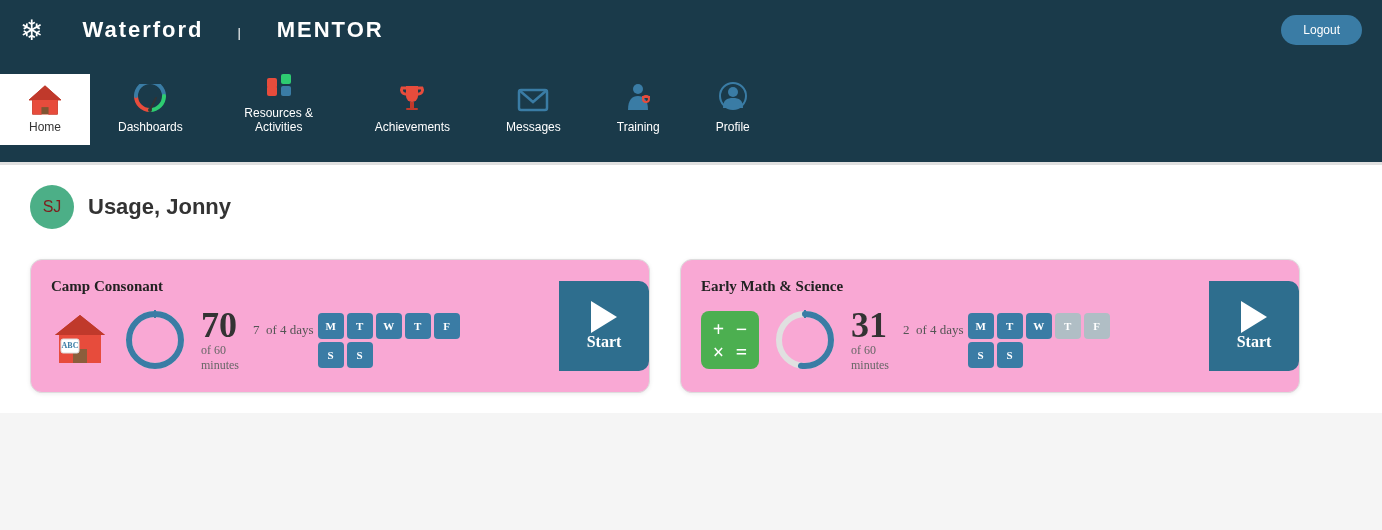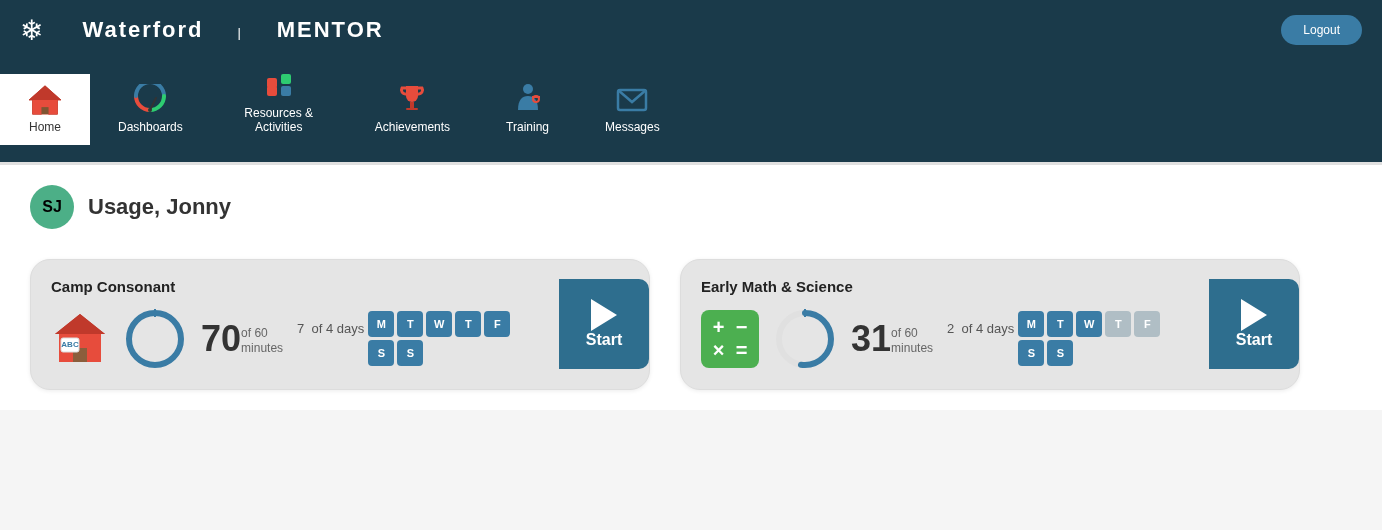--- a/index.html
+++ b/index.html
@@ -96,50 +96,51 @@
       display: flex;
       align-items: center;
       gap: 14px;
       margin-bottom: 30px;
     }
     .user-avatar {
       width: 44px;
       height: 44px;
       border-radius: 50%;
       background: #4caf87;
-      color: #000000;
+      color: #7f1d1d;
       display: flex;
       align-items: center;
       justify-content: center;
-      font-weight: bold;
+      font-weight: normal;
       font-size: 16px;
     }
     .user-name {
       font-size: 22px;
       font-weight: bold;
       color: #333;
     }
 
     
     .cards-row {
       display: flex;
       gap: 30px;
     }
 
     
     .activity-card {
       display: flex;
       align-items: center;
-      background: #e5e5e5;
+      background: #f9a8d4;
       border: 1px solid #ddd;
-      border-radius: 20px;
+      border-radius: 12px;
       overflow: hidden;
       flex: 1;
       max-width: 620px;
       box-shadow: 0 1px 4px rgba(0,0,0,0.08);
+      font-family: Liberation Serif, serif;
     }
     .card-inner {
       display: flex;
       align-items: center;
       padding: 18px 20px;
       gap: 16px;
       flex: 1;
     }
     .card-title {
       font-size: 15px;
@@ -186,22 +187,21 @@
       left: 50%;
       transform: translateX(-50%);
       width: 2px;
       height: 8px;
       background: #3a7ca5;
     }
 
     
     .minutes-text {
       display: flex;
-      flex-direction: row;
-      align-items: flex-end;
+      flex-direction: column;
     }
     .minutes-number {
       font-size: 36px;
       font-weight: bold;
       color: #333;
       line-height: 1;
     }
     .minutes-label {
       font-size: 12px;
       color: #666;
@@ -361,40 +361,50 @@
         <rect x="8" y="26" width="12" height="2" rx="1" fill="#c0392b"></rect>
         <path d="M8 6 H4 a4 4 0 0 0 4 6" fill="none" stroke="#e74c3c" stroke-width="3"></path>
         <path d="M20 6 H24 a4 4 0 0 1-4 6" fill="none" stroke="#e74c3c" stroke-width="3"></path>
       </svg>
     </span>
     <span class="nav-label">Achievements</span>
   </div>
 
   <div class="nav-item">
     <span class="nav-icon">
+      <svg width="32" height="24" viewBox="0 0 32 24">
+        <rect x="2" y="2" width="28" height="20" rx="2" fill="none" stroke="#3a7ca5" stroke-width="2.5"></rect>
+        <polyline points="2,2 16,14 30,2" fill="none" stroke="#3a7ca5" stroke-width="2.5"></polyline>
+      </svg>
+    </span>
+    <span class="nav-label">Messages</span>
+  </div>
+
+  <div class="nav-item">
+    <span class="nav-icon">
       <svg width="28" height="30" viewBox="0 0 28 30">
         <circle cx="14" cy="7" r="5" fill="#3a7ca5"></circle>
         <path d="M4 28 c0-10 4-14 10-14 s10 4 10 14" fill="#3a7ca5"></path>
         <rect x="18" y="14" width="8" height="2" fill="#e74c3c"></rect>
         <circle cx="22" cy="17" r="3" fill="none" stroke="#e74c3c" stroke-width="2"></circle>
       </svg>
     </span>
     <span class="nav-label">Training</span>
   </div>
 
   <div class="nav-item">
     <span class="nav-icon">
-      <svg width="32" height="24" viewBox="0 0 32 24">
-        <rect x="2" y="2" width="28" height="20" rx="2" fill="none" stroke="#3a7ca5" stroke-width="2.5"></rect>
-        <polyline points="2,2 16,14 30,2" fill="none" stroke="#3a7ca5" stroke-width="2.5"></polyline>
+      <svg width="28" height="30" viewBox="0 0 28 30">
+        <circle cx="14" cy="14" r="13" fill="none" stroke="#3a7ca5" stroke-width="2"></circle>
+        <circle cx="14" cy="10" r="5" fill="#3a7ca5"></circle>
+        <path d="M4 26 c0-8 4-10 10-10 s10 2 10 10" fill="#3a7ca5"></path>
       </svg>
     </span>
-    <span class="nav-label">Messages</span>
-  </div>
-
+    <span class="nav-label">Profile</span>
+  </div>
 </div>
 
 <div class="main">
 
   <div class="user-profile">
     <div class="user-avatar" style="background:#4caf87;">
       <span>SJ</span>
     </div>
     <span class="user-name">Usage, Jonny</span>
   </div>

